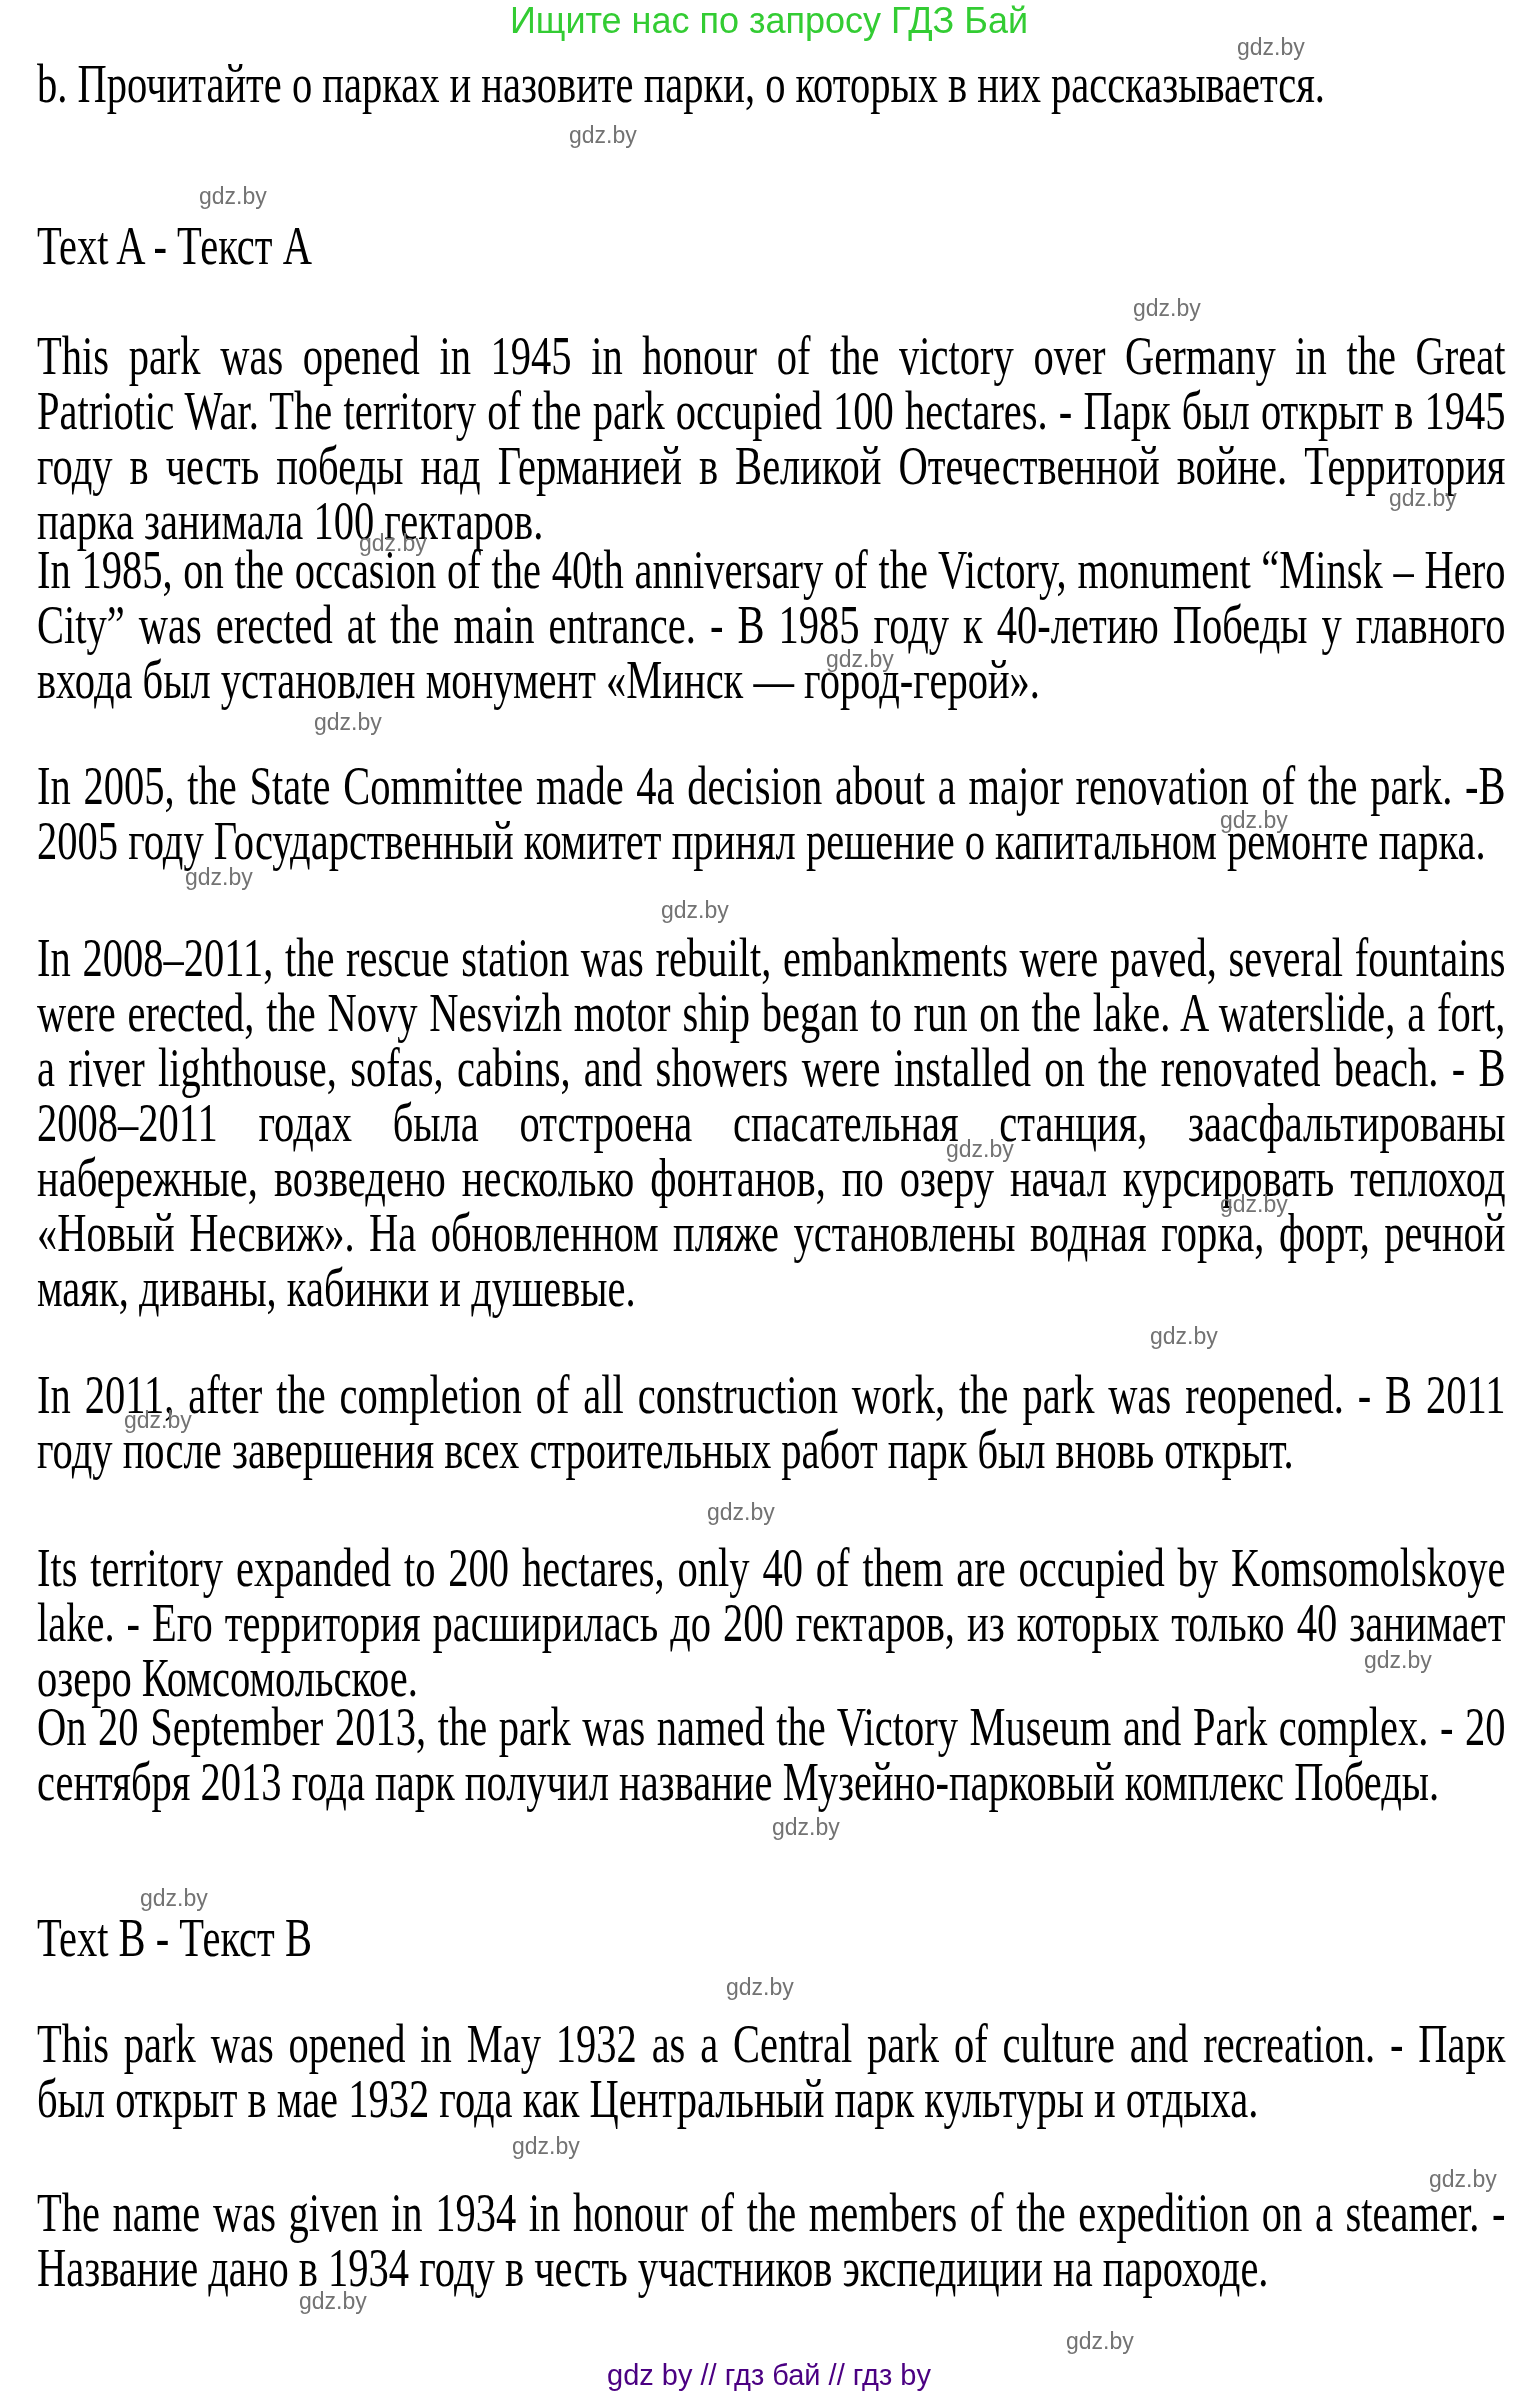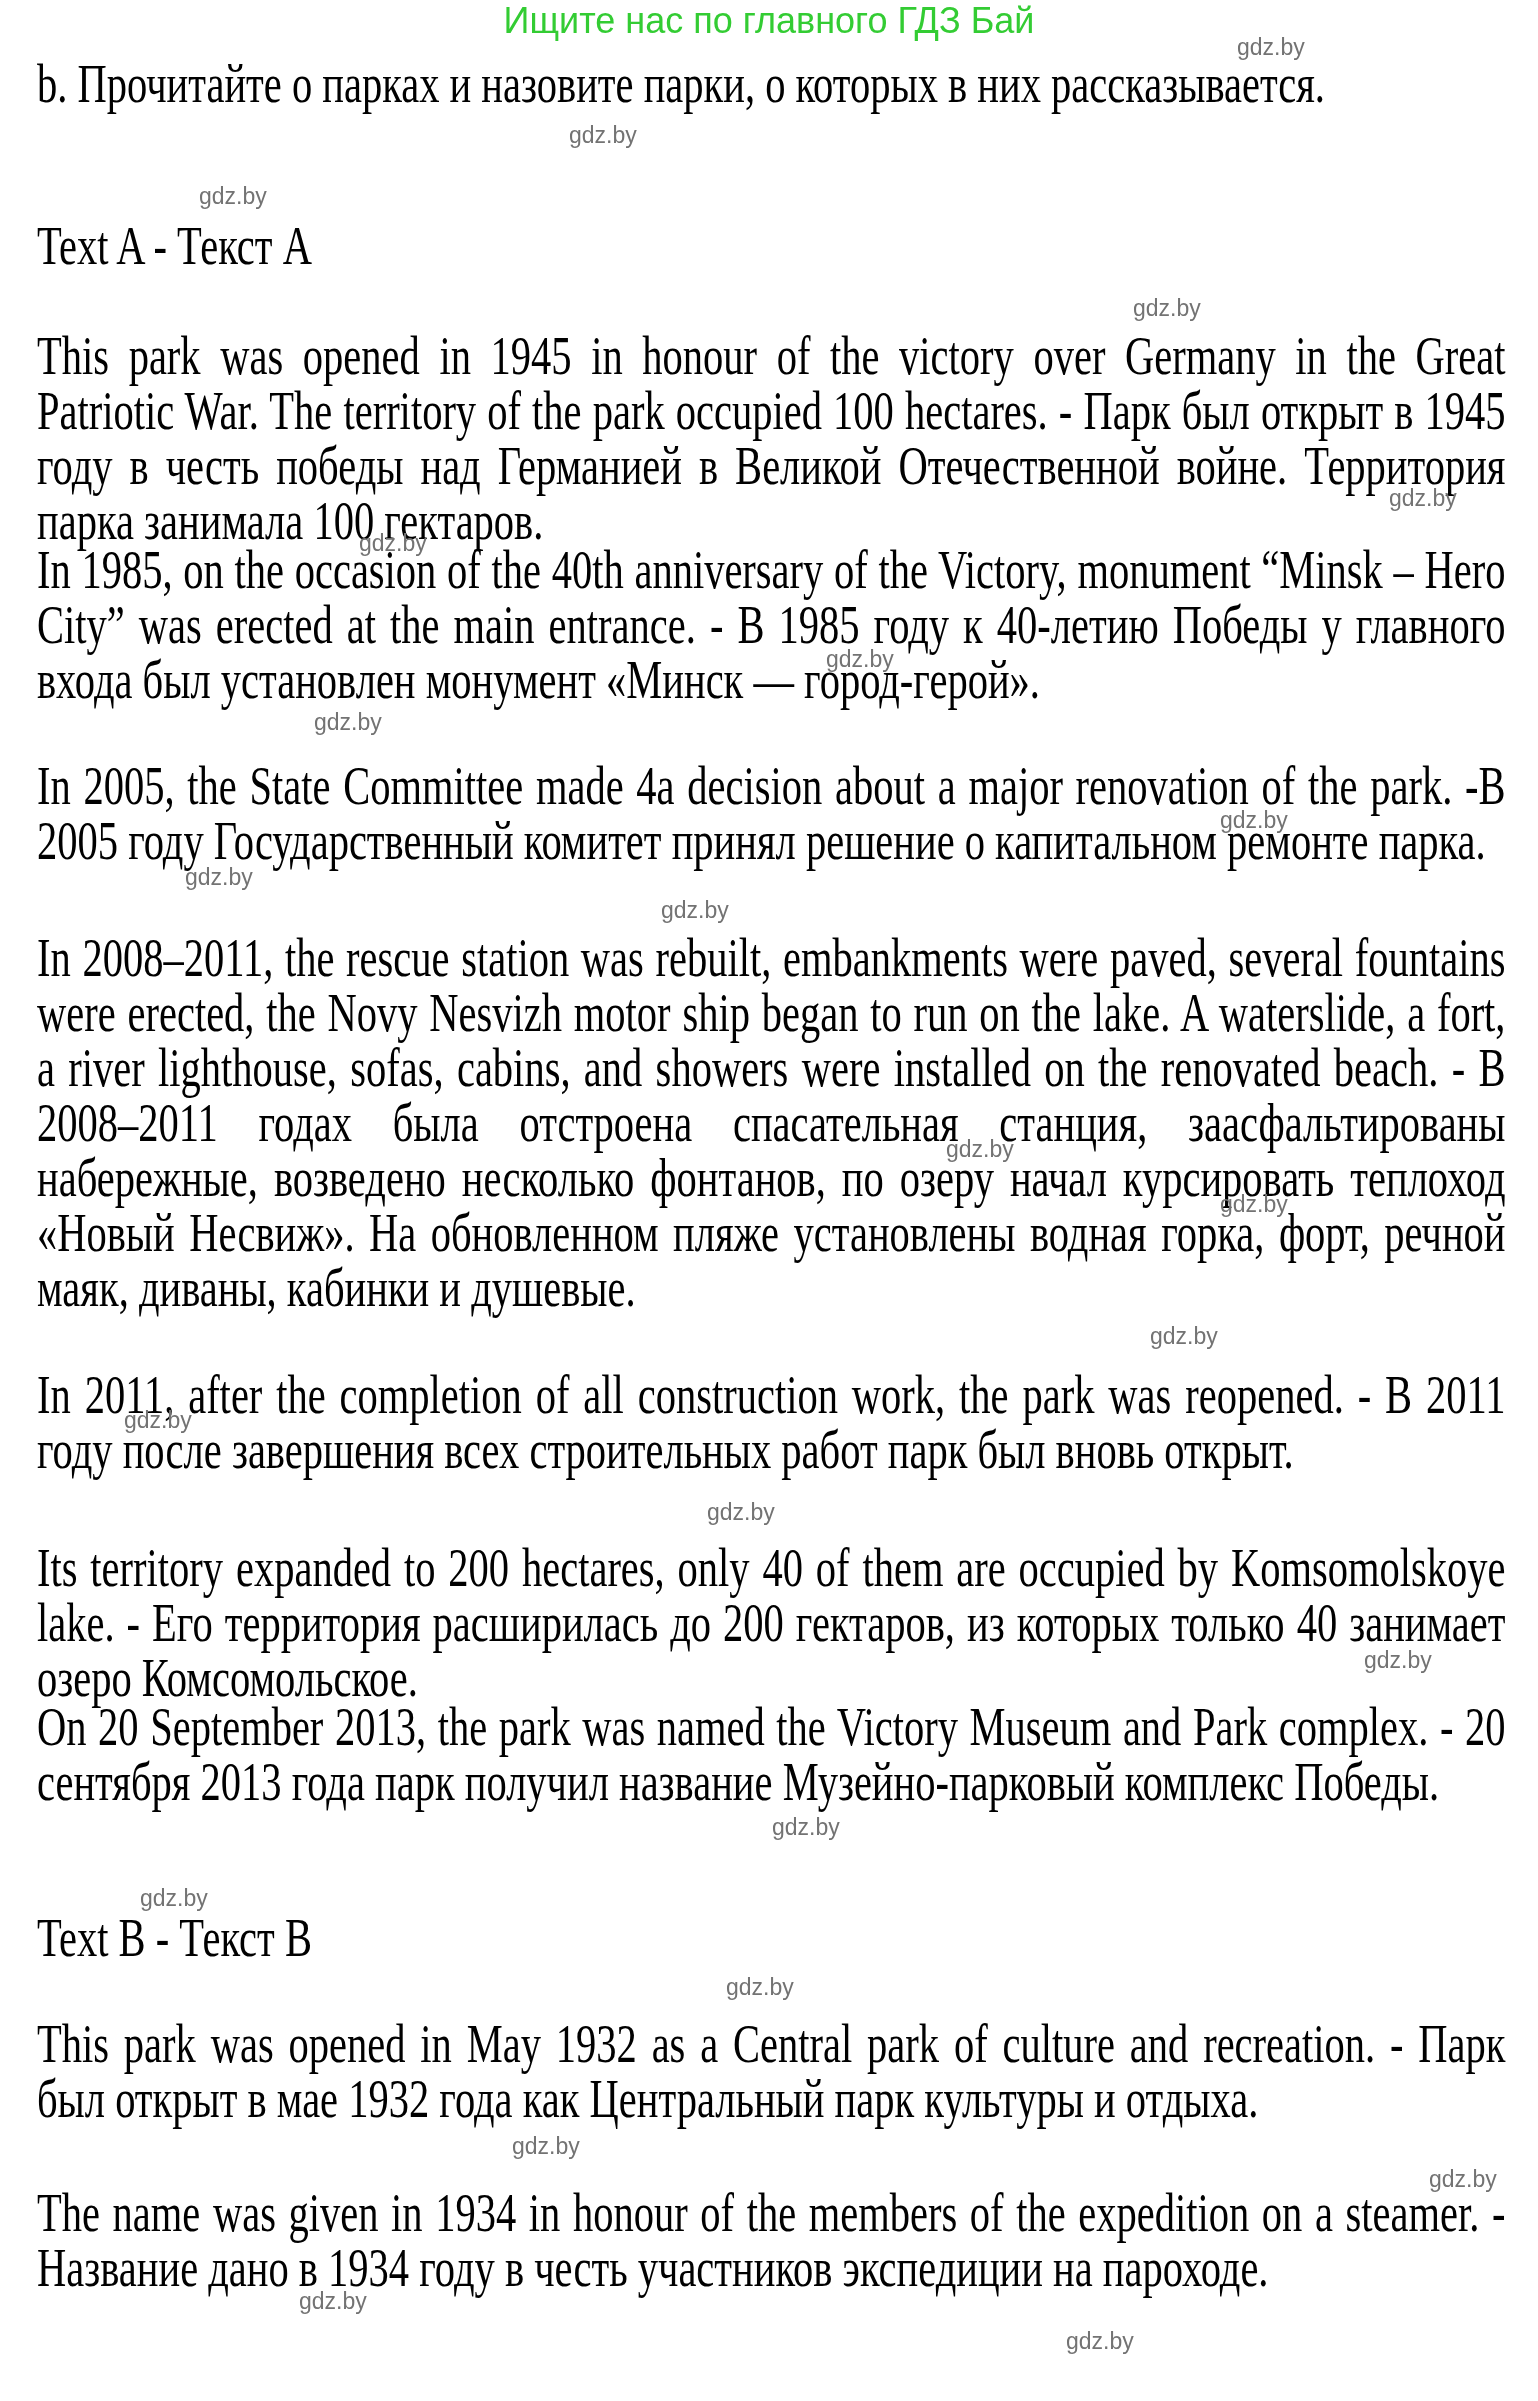--- a/index.html
+++ b/index.html
@@ -73,21 +73,21 @@
     line-height: 36px;
     color: #4b0082;
     white-space: nowrap;
   }
 </style>
 </head>
 <body>
 
 <div class="page">
 
-  <div class="promo-banner">Ищите нас по главного ГДЗ Бай</div>
+  <div class="promo-banner">Ищите нас по запросу ГДЗ Бай</div>
 
   <div class="para" style="top:57px">b. Прочитайте о парках и назовите парки, о которых в них рассказывается.</div>
 
   <h2 class="heading" style="top:219px">Text A - Текст A</h2>
 
   <div class="para" style="top:329px">This park was opened in 1945 in honour of the victory over Germany in the Great Patriotic War. The territory of the park occupied 100 hectares. - Парк был открыт в 1945 году в честь победы над Германией в Великой Отечественной войне. Территория парка занимала 100 гектаров.</div>
   <div class="para" style="top:543px">In 1985, on the occasion of the 40th anniversary of the Victory, monument “Minsk – Hero City” was erected at the main entrance. - В 1985 году к 40-летию Победы у главного входа был установлен монумент «Минск — город-герой».</div>
   <div class="para" style="top:759px">In 2005, the State Committee made 4a decision about a major renovation of the park. -В 2005 году Государственный комитет принял решение о капитальном ремонте парка.</div>
   <div class="para" style="top:931px">In 2008–2011, the rescue station was rebuilt, embankments were paved, several fountains were erected, the Novy Nesvizh motor ship began to run on the lake. A waterslide, a fort, a river lighthouse, sofas, cabins, and showers were installed on the renovated beach. - В 2008–2011 годах была отстроена спасательная станция, заасфальтированы набережные, возведено несколько фонтанов, по озеру начал курсировать теплоход «Новый Несвиж». На обновленном пляже установлены водная горка, форт, речной маяк, диваны, кабинки и душевые.</div>
   <div class="para" style="top:1368px">In 2011, after the completion of all construction work, the park was reopened. - В 2011 году после завершения всех строительных работ парк был вновь открыт.</div>
@@ -117,15 +117,16 @@
   <span class="wm" style="left:707px;  top:1501px">gdz.by</span>
   <span class="wm" style="left:1364px; top:1649px">gdz.by</span>
   <span class="wm" style="left:772px;  top:1816px">gdz.by</span>
   <span class="wm" style="left:140px;  top:1887px">gdz.by</span>
   <span class="wm" style="left:726px;  top:1976px">gdz.by</span>
   <span class="wm" style="left:512px;  top:2135px">gdz.by</span>
   <span class="wm" style="left:1429px; top:2168px">gdz.by</span>
   <span class="wm" style="left:299px;  top:2290px">gdz.by</span>
   <span class="wm" style="left:1066px; top:2330px">gdz.by</span>
 
+  <div class="footer-links">gdz by // гдз бай // гдз by</div>
 
 </div>
 
 
 </body></html>

